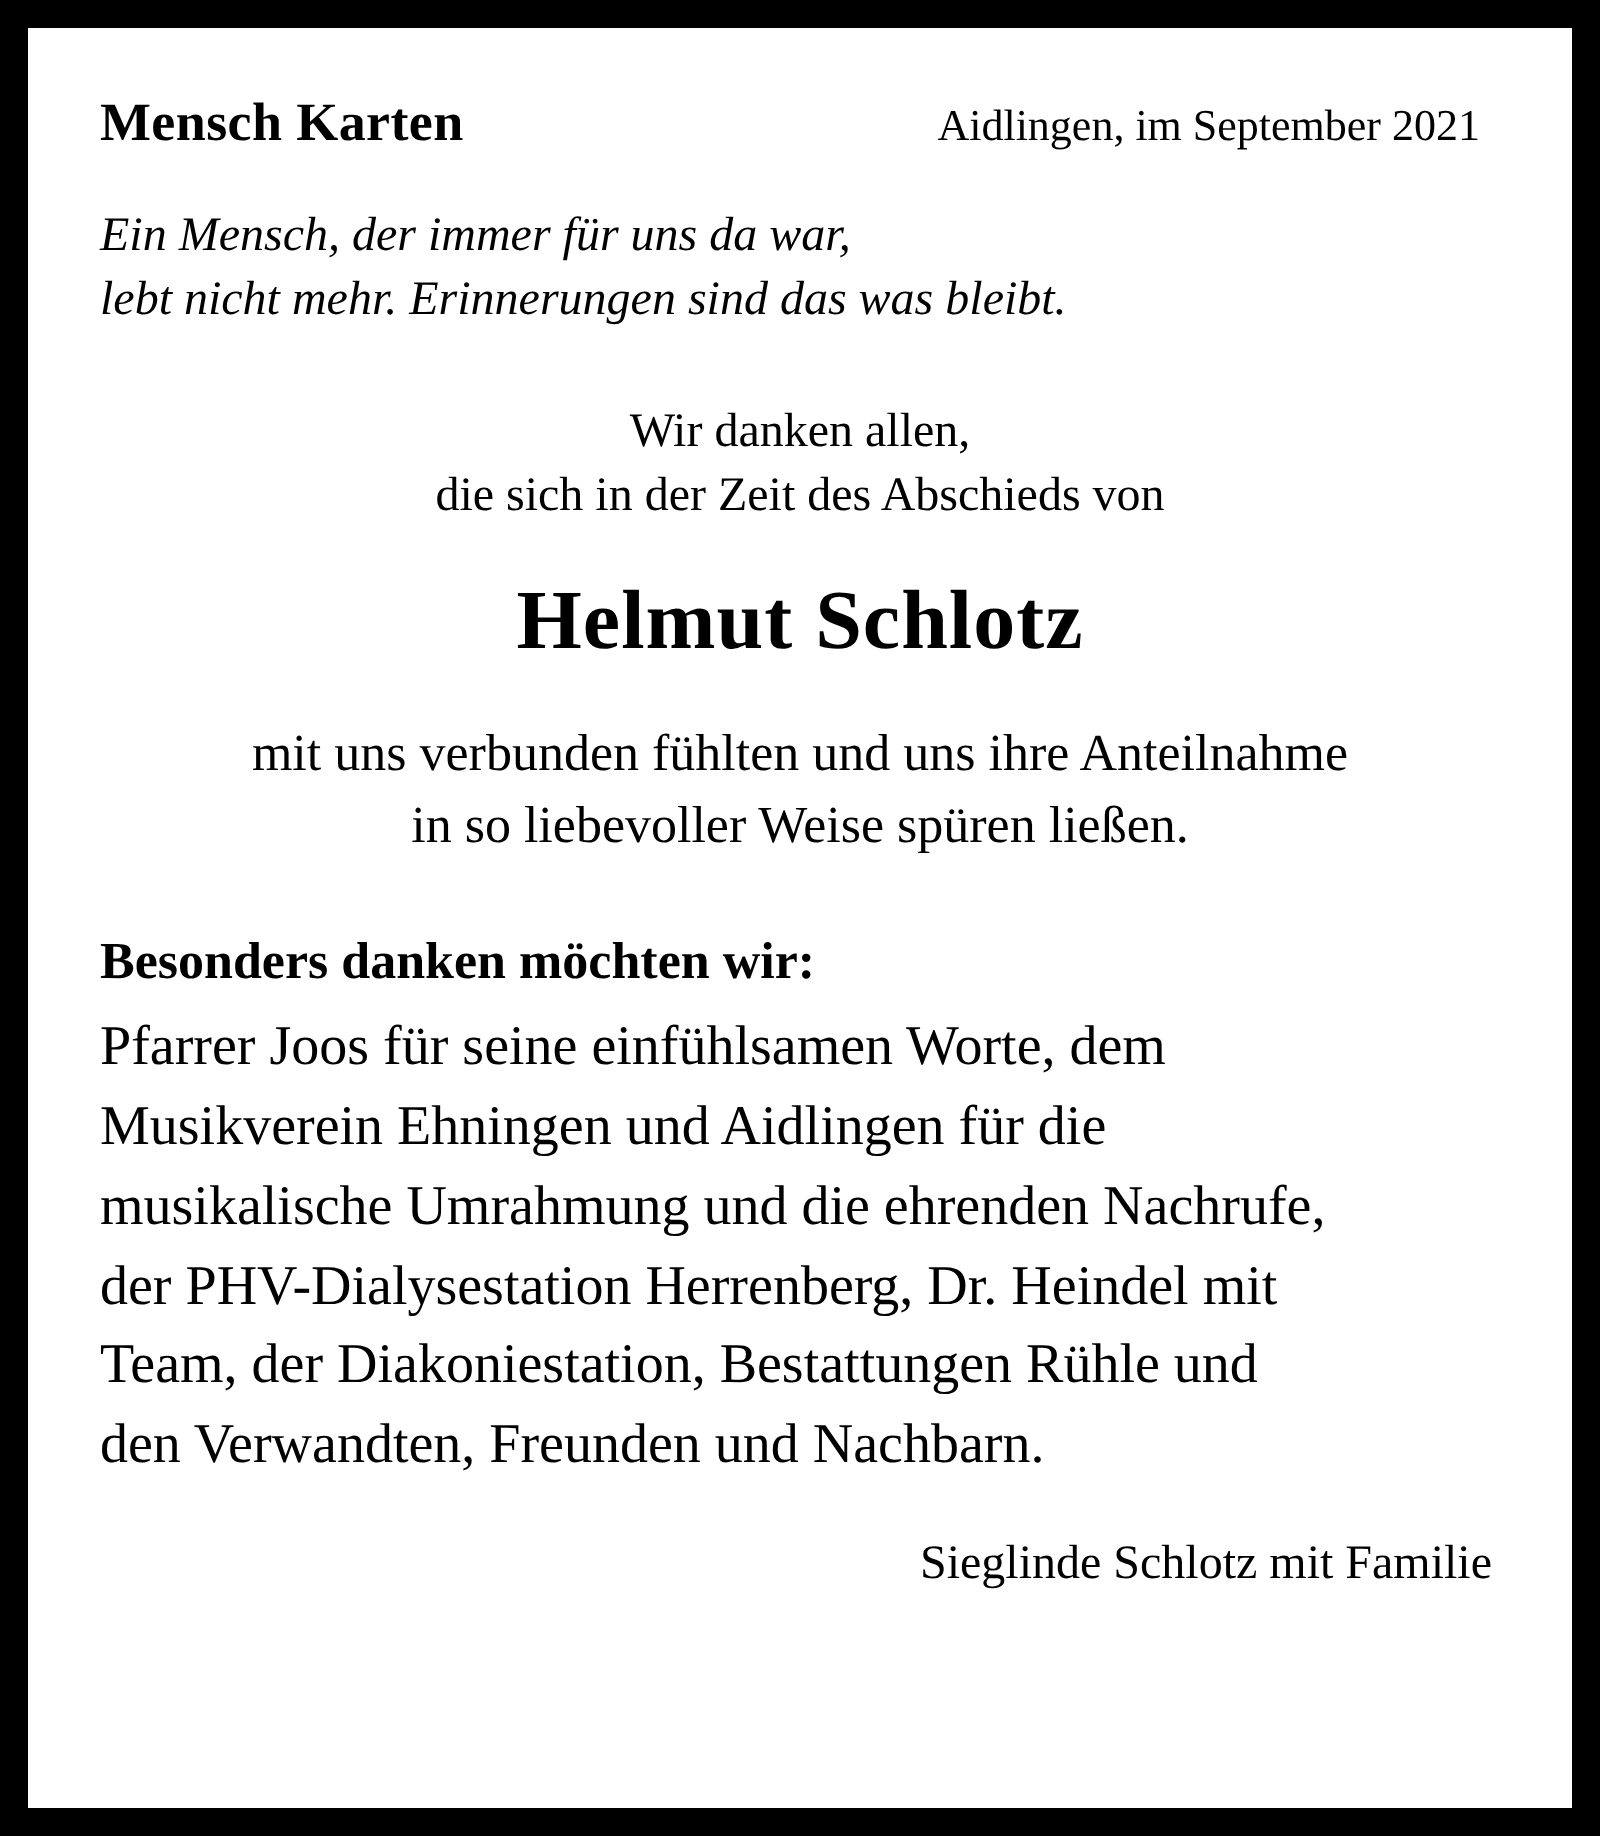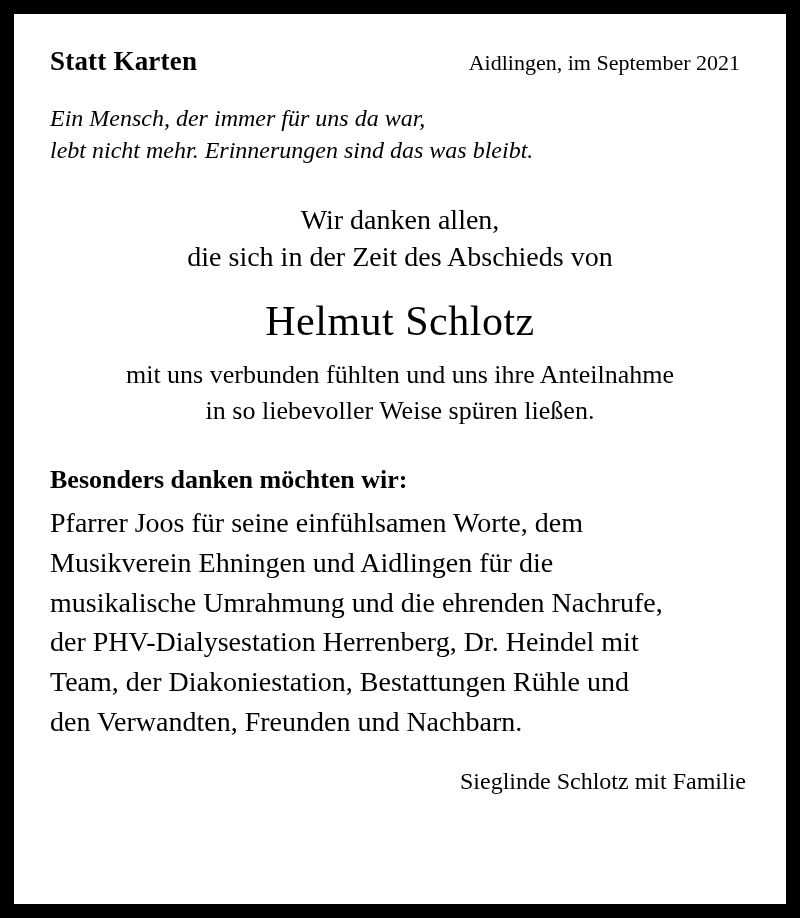--- a/index.html
+++ b/index.html
@@ -44,30 +44,30 @@
     font-style: italic;
     font-size: 24px;
     line-height: 1.33;
     margin-bottom: 34px;
   }
   .verse div {
     white-space: nowrap;
   }
   .thanks-intro {
     text-align: center;
-    font-size: 28px;
+    font-size: 24px;
     line-height: 1.33;
     margin-bottom: 22px;
   }
   .deceased-name {
     text-align: center;
     font-size: 42px;
-    font-weight: normal;
+    font-weight: bold;
     letter-spacing: 0.5px;
-    margin: 10px 0 12px 0;
+    margin: 10px 0 24px 0;
   }
   .thanks-body {
     text-align: center;
     font-size: 26px;
     line-height: 1.38;
     margin-bottom: 36px;
   }
   .special-heading {
     font-size: 26px;
     font-weight: bold;
@@ -86,21 +86,21 @@
     margin-top: 26px;
     padding-right: 4px;
   }
 </style>
 </head>
 <body>
 
 <div class="notice-card">
 
   <div class="header-row">
-    <div class="statt-karten">Statt Karten</div>
+    <div class="statt-karten">Mensch Karten</div>
     <div class="place-date">Aidlingen, im September 2021</div>
   </div>
 
   <div class="verse">
     <div>Ein Mensch, der immer für uns da war,</div>
     <div>lebt nicht mehr. Erinnerungen sind das was bleibt.</div>
   </div>
 
   <div class="thanks-intro">
     <div>Wir danken allen,</div>

